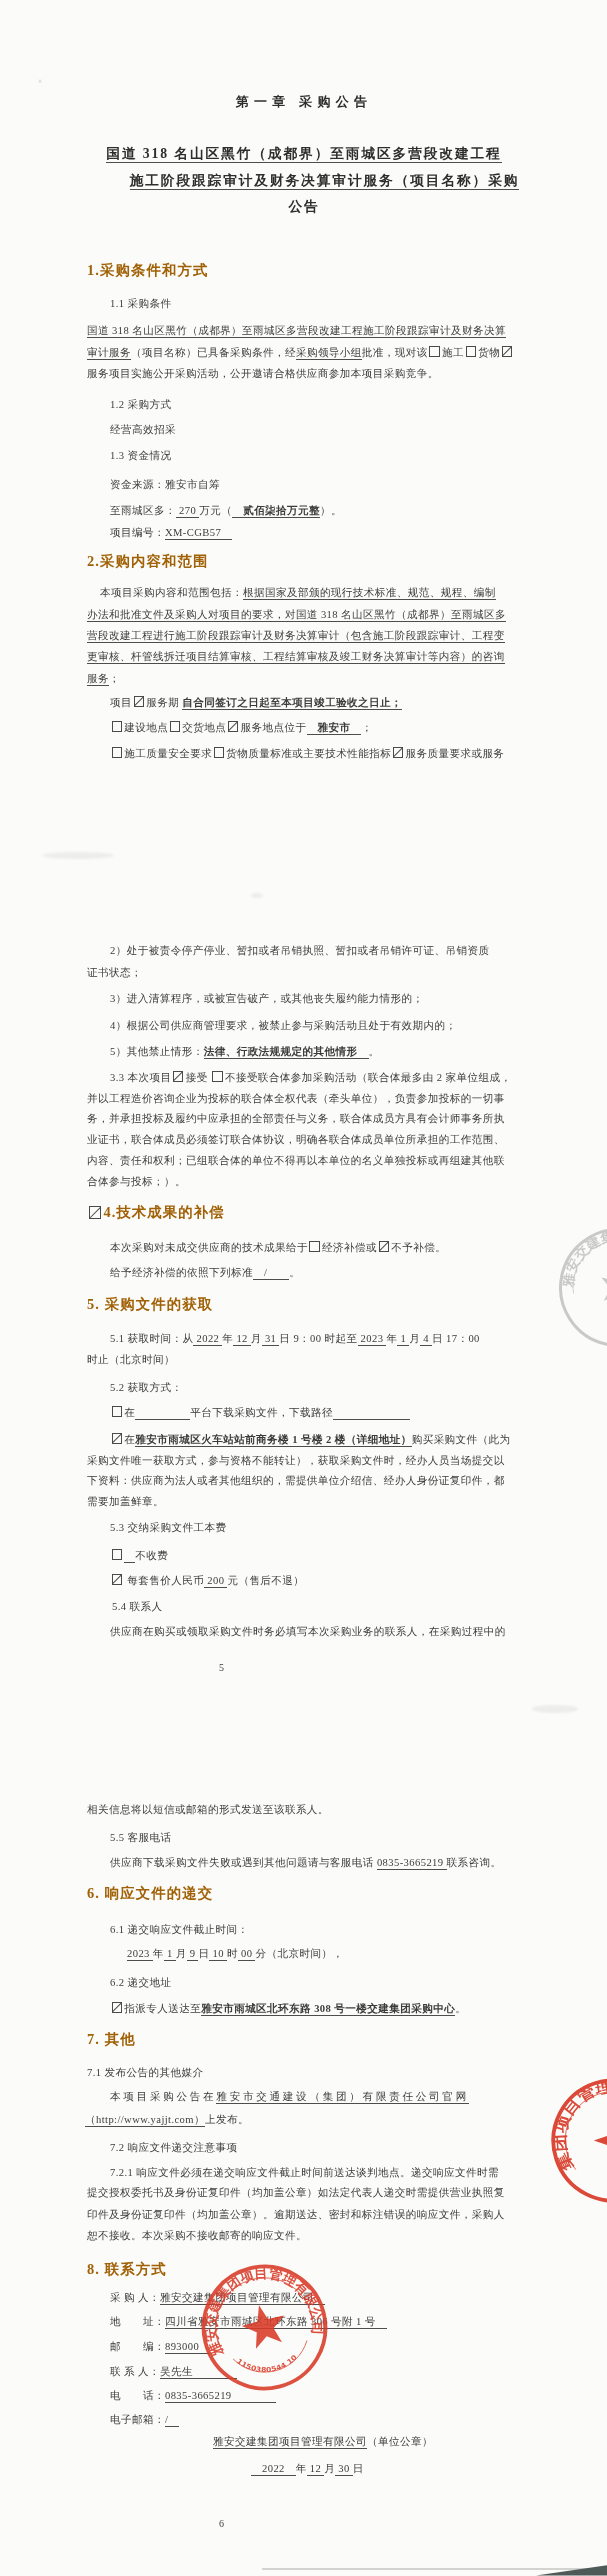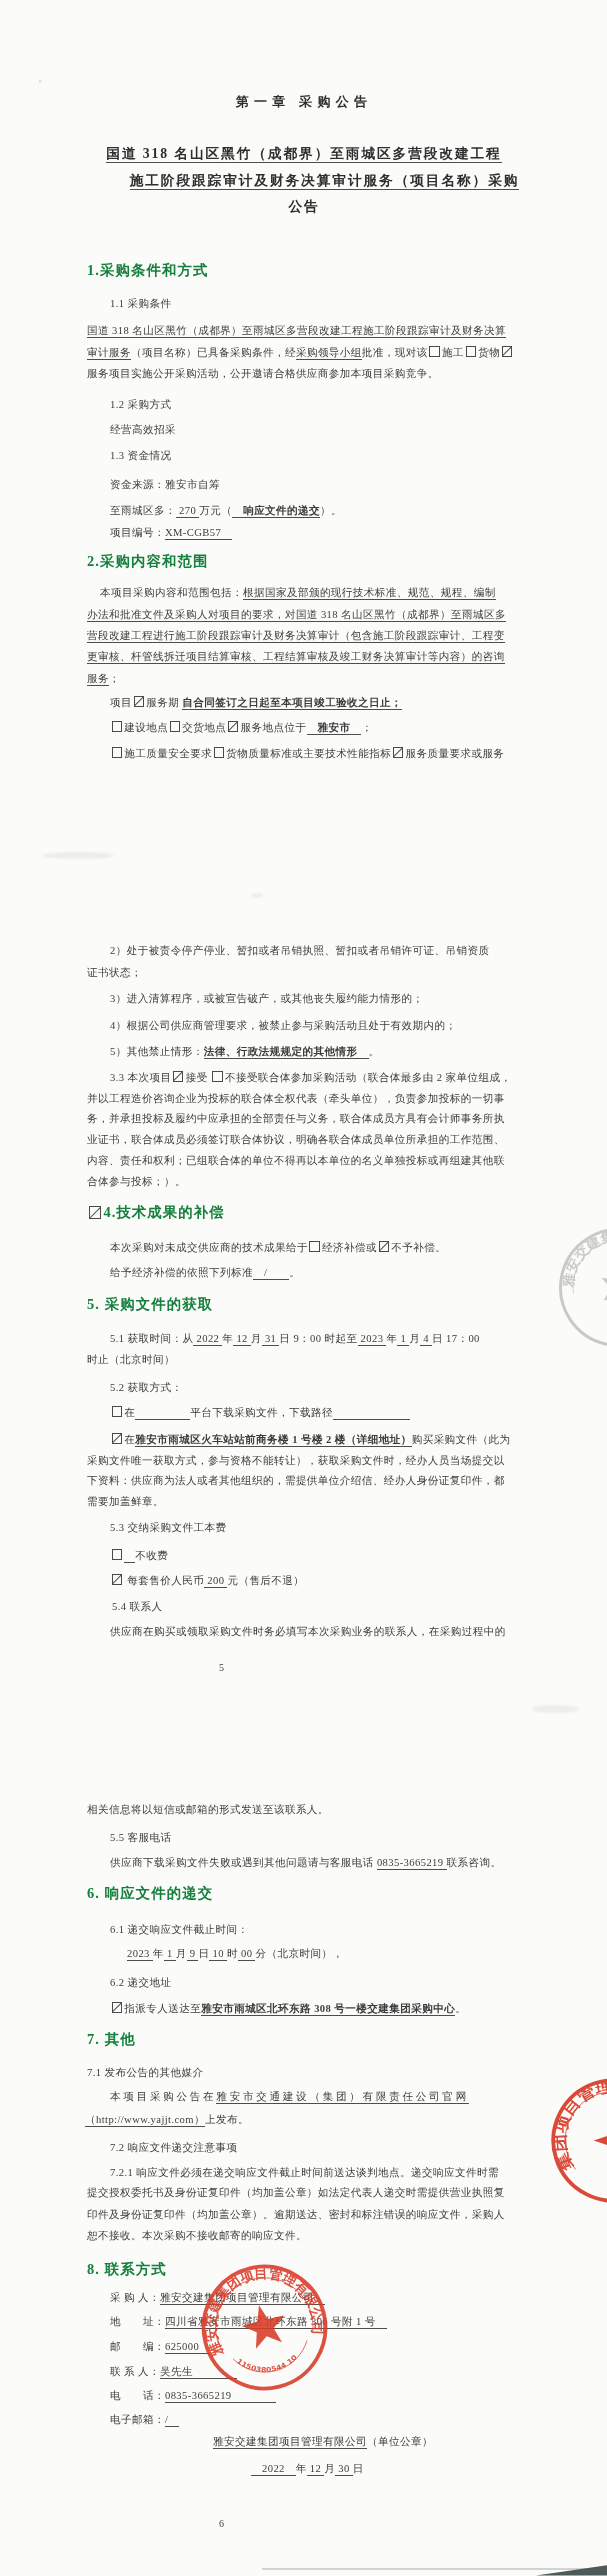--- a/index.html
+++ b/index.html
@@ -1,20 +1,20 @@
 <!DOCTYPE html>
 <html style="font-size:12px"><head>
 <meta charset="utf-8">
 <style>
   html,body{margin:0;padding:0;background:#e8e8e8;}
   .page{position:relative;width:608px;height:2576px;margin:0 auto;background:#fbfbf9;
         font-family:"Liberation Serif","DejaVu Serif",serif;color:#3c3c3c;overflow:hidden;}
   .ln{position:absolute;font-size:10.6px;letter-spacing:0.4px;white-space:nowrap;line-height:1.3;}
   .center{left:0;right:0;text-align:center;}
-  .h1{font-size:14.4px;font-weight:bold;letter-spacing:1.1px;color:#15803d;}
+  .h1{font-size:14.4px;font-weight:bold;letter-spacing:1.1px;color:#a16207;}
   .chap{font-size:13px;font-weight:bold;letter-spacing:5.3px;color:#2e2e2e;}
   .title{font-size:13.7px;font-weight:bold;letter-spacing:1.9px;color:#2e2e2e;}
   .title .u{border-bottom-width:1.5px;}
   .pagenum{font-size:10px;letter-spacing:0;}
   .sp{letter-spacing:2.7px;}
   .u{border-bottom:1.1px solid #4d4d4d;padding-bottom:0.8px;}
   .b{font-weight:bold;}
   .cb{display:inline-block;width:8.4px;height:8.4px;border:1.1px solid #4a4a4a;
       margin:0 2.3px -0.8px 1.5px;position:relative;vertical-align:baseline;}
   .cb.lg{width:10.6px;height:10.6px;margin-bottom:-1.5px;}
@@ -30,21 +30,21 @@
 </head>
 <body>
 
 <div class="page" id="doc">
     <div class="ln pagenum" style="top: 2517px; left: 219px;"><span>6</span></div>
     <div class="ln" style="top: 2462px; left: 251px;"><span class="u">　2022　</span><span>年</span><span class="u"> 12 </span><span>月</span><span class="u"> 30 </span><span>日</span></div>
     <div class="ln" style="top: 2435px; left: 213px;"><span class="u">雅安交建集团项目管理有限公司</span><span>（单位公章）</span></div>
     <div class="ln" style="top: 2413px; left: 110px;"><span>电子邮箱：</span><span class="u">/　</span></div>
     <div class="ln" style="top: 2389px; left: 110px;"><span>电　　话：</span><span class="u">0835-3665219　　　　</span></div>
     <div class="ln" style="top: 2365px; left: 110px;"><span>联 系 人：</span><span class="u">吴先生　　　　</span></div>
-    <div class="ln" style="top: 2340px; left: 110px;"><span>邮　　编：</span><span class="u">625000　</span></div>
+    <div class="ln" style="top: 2340px; left: 110px;"><span>邮　　编：</span><span class="u">893000　</span></div>
     <div class="ln" style="top: 2315px; left: 110px;"><span>地　　址：</span><span class="u">四川省雅安市雨城区北环东路 306 号附 1 号　</span></div>
     <div class="ln" style="top: 2291px; left: 110px;"><span>采 购 人：</span><span class="u">雅安交建集团项目管理有限公司　</span></div>
     <div class="ln h1" style="top: 2260px; left: 87px;"><span>8. 联系方式</span></div>
     <div class="ln" style="top: 2229px; left: 87px;"><span>恕不接收。本次采购不接收邮寄的响应文件。</span></div>
     <div class="ln" style="top: 2208px; left: 87px;"><span>印件及身份证复印件（均加盖公章）。逾期送达、密封和标注错误的响应文件，采购人</span></div>
     <div class="ln" style="top: 2186px; left: 87px;"><span>提交授权委托书及身份证复印件（均加盖公章）如法定代表人递交时需提供营业执照复</span></div>
     <div class="ln" style="top: 2166px; left: 110px;"><span>7.2.1 响应文件必须在递交响应文件截止时间前送达谈判地点。递交响应文件时需</span></div>
     <div class="ln" style="top: 2141px; left: 110px;"><span>7.2 响应文件递交注意事项</span></div>
     <div class="ln" style="top: 2113px; left: 85px;"><span class="u">（http://www.yajjt.com）</span><span>上发布。</span></div>
     <div class="ln sp" style="top: 2090px; left: 110px;"><span>本项目采购公告在</span><span class="u">雅安市交通建设（集团）有限责任公司官网</span></div>
@@ -90,21 +90,21 @@
     <div class="ln" style="top: 747px; left: 110px;"><span class="cb"></span><span>施工质量安全要求</span><span class="cb"></span><span>货物质量标准或主要技术性能指标</span><span class="cb ck"></span><span>服务质量要求或服务</span></div>
     <div class="ln" style="top: 721px; left: 110px;"><span class="cb"></span><span>建设地点</span><span class="cb"></span><span>交货地点</span><span class="cb ck"></span><span>服务地点位于</span><span class="u b">　雅安市　</span><span>；</span></div>
     <div class="ln" style="top: 696px; left: 110px;"><span>项目</span><span class="cb ck"></span><span>服务期 </span><span class="u b">自合同签订之日起至本项目竣工验收之日止；</span></div>
     <div class="ln" style="top: 672px; left: 87px;"><span class="u">服务</span><span>；</span></div>
     <div class="ln" style="top: 650px; left: 87px;"><span class="u">更审核、杆管线拆迁项目结算审核、工程结算审核及竣工财务决算审计等内容）的咨询</span></div>
     <div class="ln" style="top: 629px; left: 87px;"><span class="u">营段改建工程进行施工阶段跟踪审计及财务决算审计（包含施工阶段跟踪审计、工程变</span></div>
     <div class="ln" style="top: 608px; left: 87px;"><span class="u">办法和批准文件及采购人对项目的要求，对国道 318 名山区黑竹（成都界）至雨城区多</span></div>
     <div class="ln" style="top: 586px; left: 100px;"><span>本项目采购内容和范围包括：</span><span class="u">根据国家及部颁的现行技术标准、规范、规程、编制</span></div>
     <div class="ln h1" style="top: 552px; left: 87px;"><span>2.采购内容和范围</span></div>
     <div class="ln" style="top: 526px; left: 110px;"><span>项目编号：</span><span class="u">XM-CGB57　</span></div>
-    <div class="ln" style="top: 504px; left: 110px;"><span>至雨城区多：</span><span class="u"> 270 </span><span>万元（</span><span class="u b">　响应文件的递交</span><span>）。</span></div>
+    <div class="ln" style="top: 504px; left: 110px;"><span>至雨城区多：</span><span class="u"> 270 </span><span>万元（</span><span class="u b">　贰佰柒拾万元整</span><span>）。</span></div>
     <div class="ln" style="top: 478px; left: 110px;"><span>资金来源：雅安市自筹</span></div>
     <div class="ln" style="top: 449px; left: 110px;"><span>1.3 资金情况</span></div>
     <div class="ln" style="top: 423px; left: 110px;"><span>经营高效招采</span></div>
     <div class="ln" style="top: 398px; left: 110px;"><span>1.2 采购方式</span></div>
     <div class="ln" style="top: 367px; left: 87px;"><span>服务项目实施公开采购活动，公开邀请合格供应商参加本项目采购竞争。</span></div>
     <div class="ln" style="top: 346px; left: 87px;"><span class="u">审计服务</span><span>（项目名称）已具备采购条件，经</span><span class="u">采购领导小组</span><span>批准，现对该</span><span class="cb"></span><span>施工</span><span class="cb"></span><span>货物</span><span class="cb ck"></span></div>
     <div class="ln" style="top: 324px; left: 87px;"><span class="u">国道 318 名山区黑竹（成都界）至雨城区多营段改建工程施工阶段跟踪审计及财务决算</span></div>
     <div class="ln" style="top: 297px; left: 110px;"><span>1.1 采购条件</span></div>
     <div class="ln h1" style="top: 261px; left: 87px;"><span>1.采购条件和方式</span></div>
     <div class="ln title center" style="top: 198px;"><span>公告</span></div>

